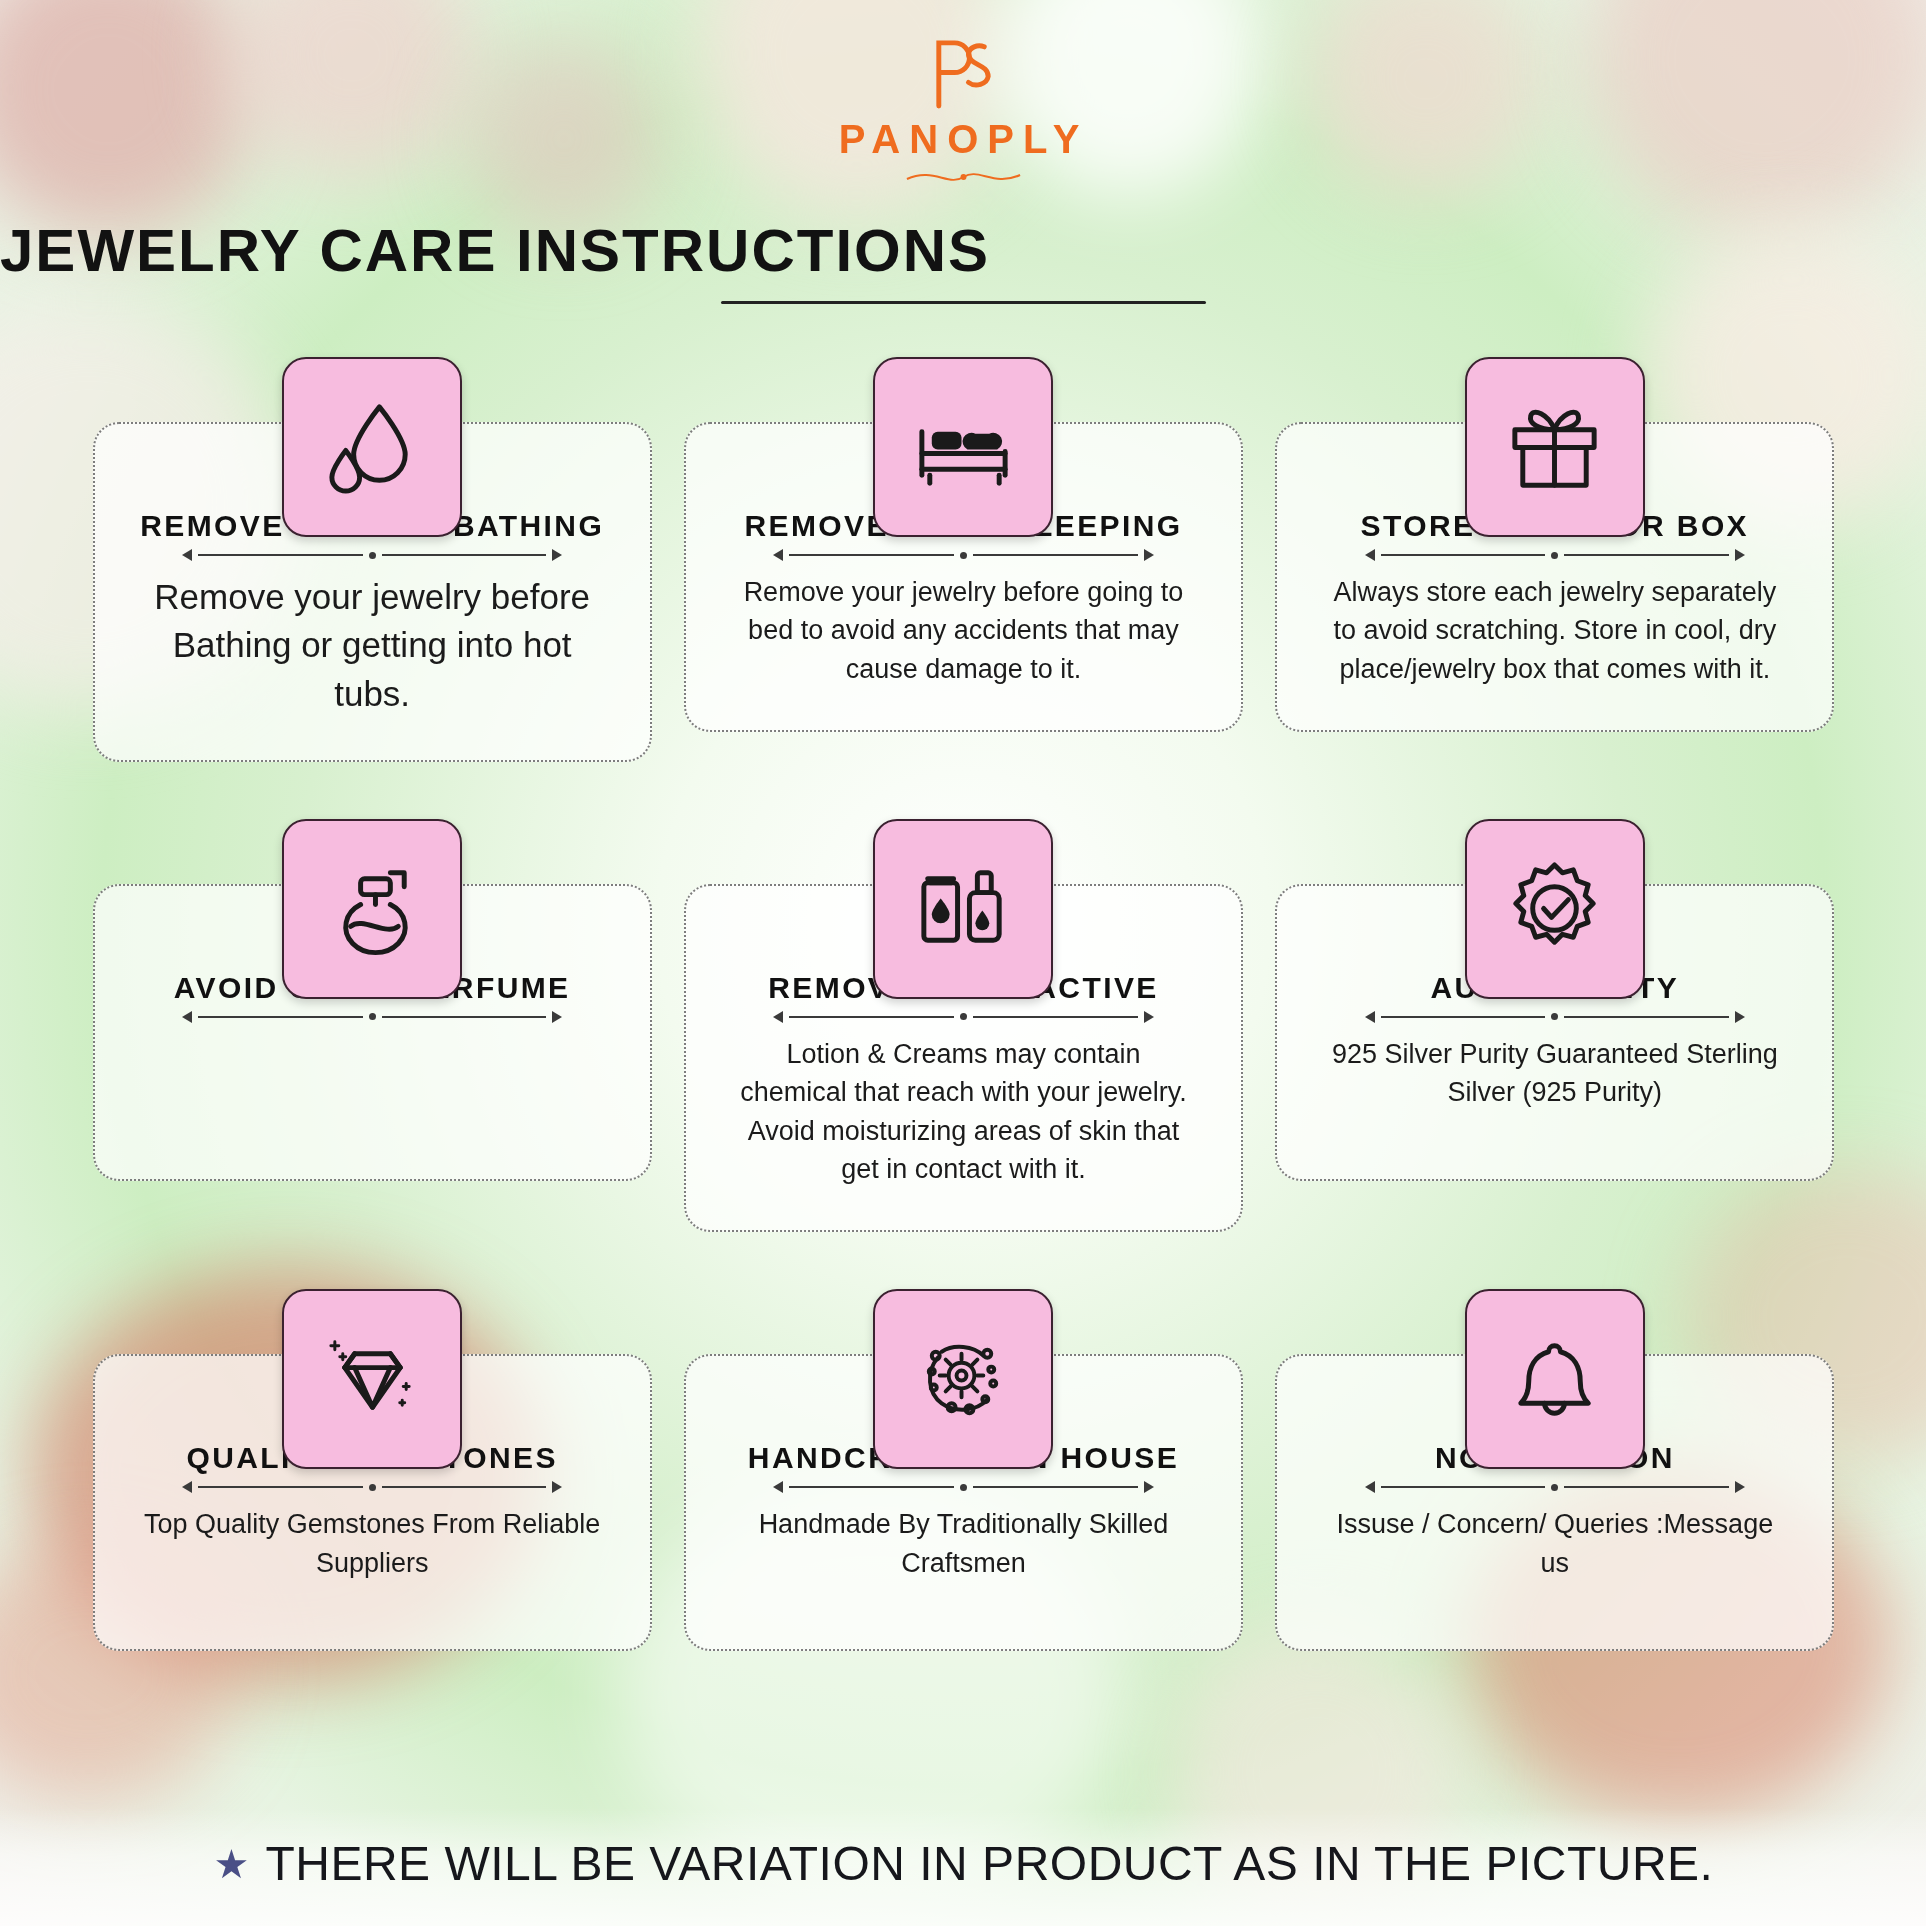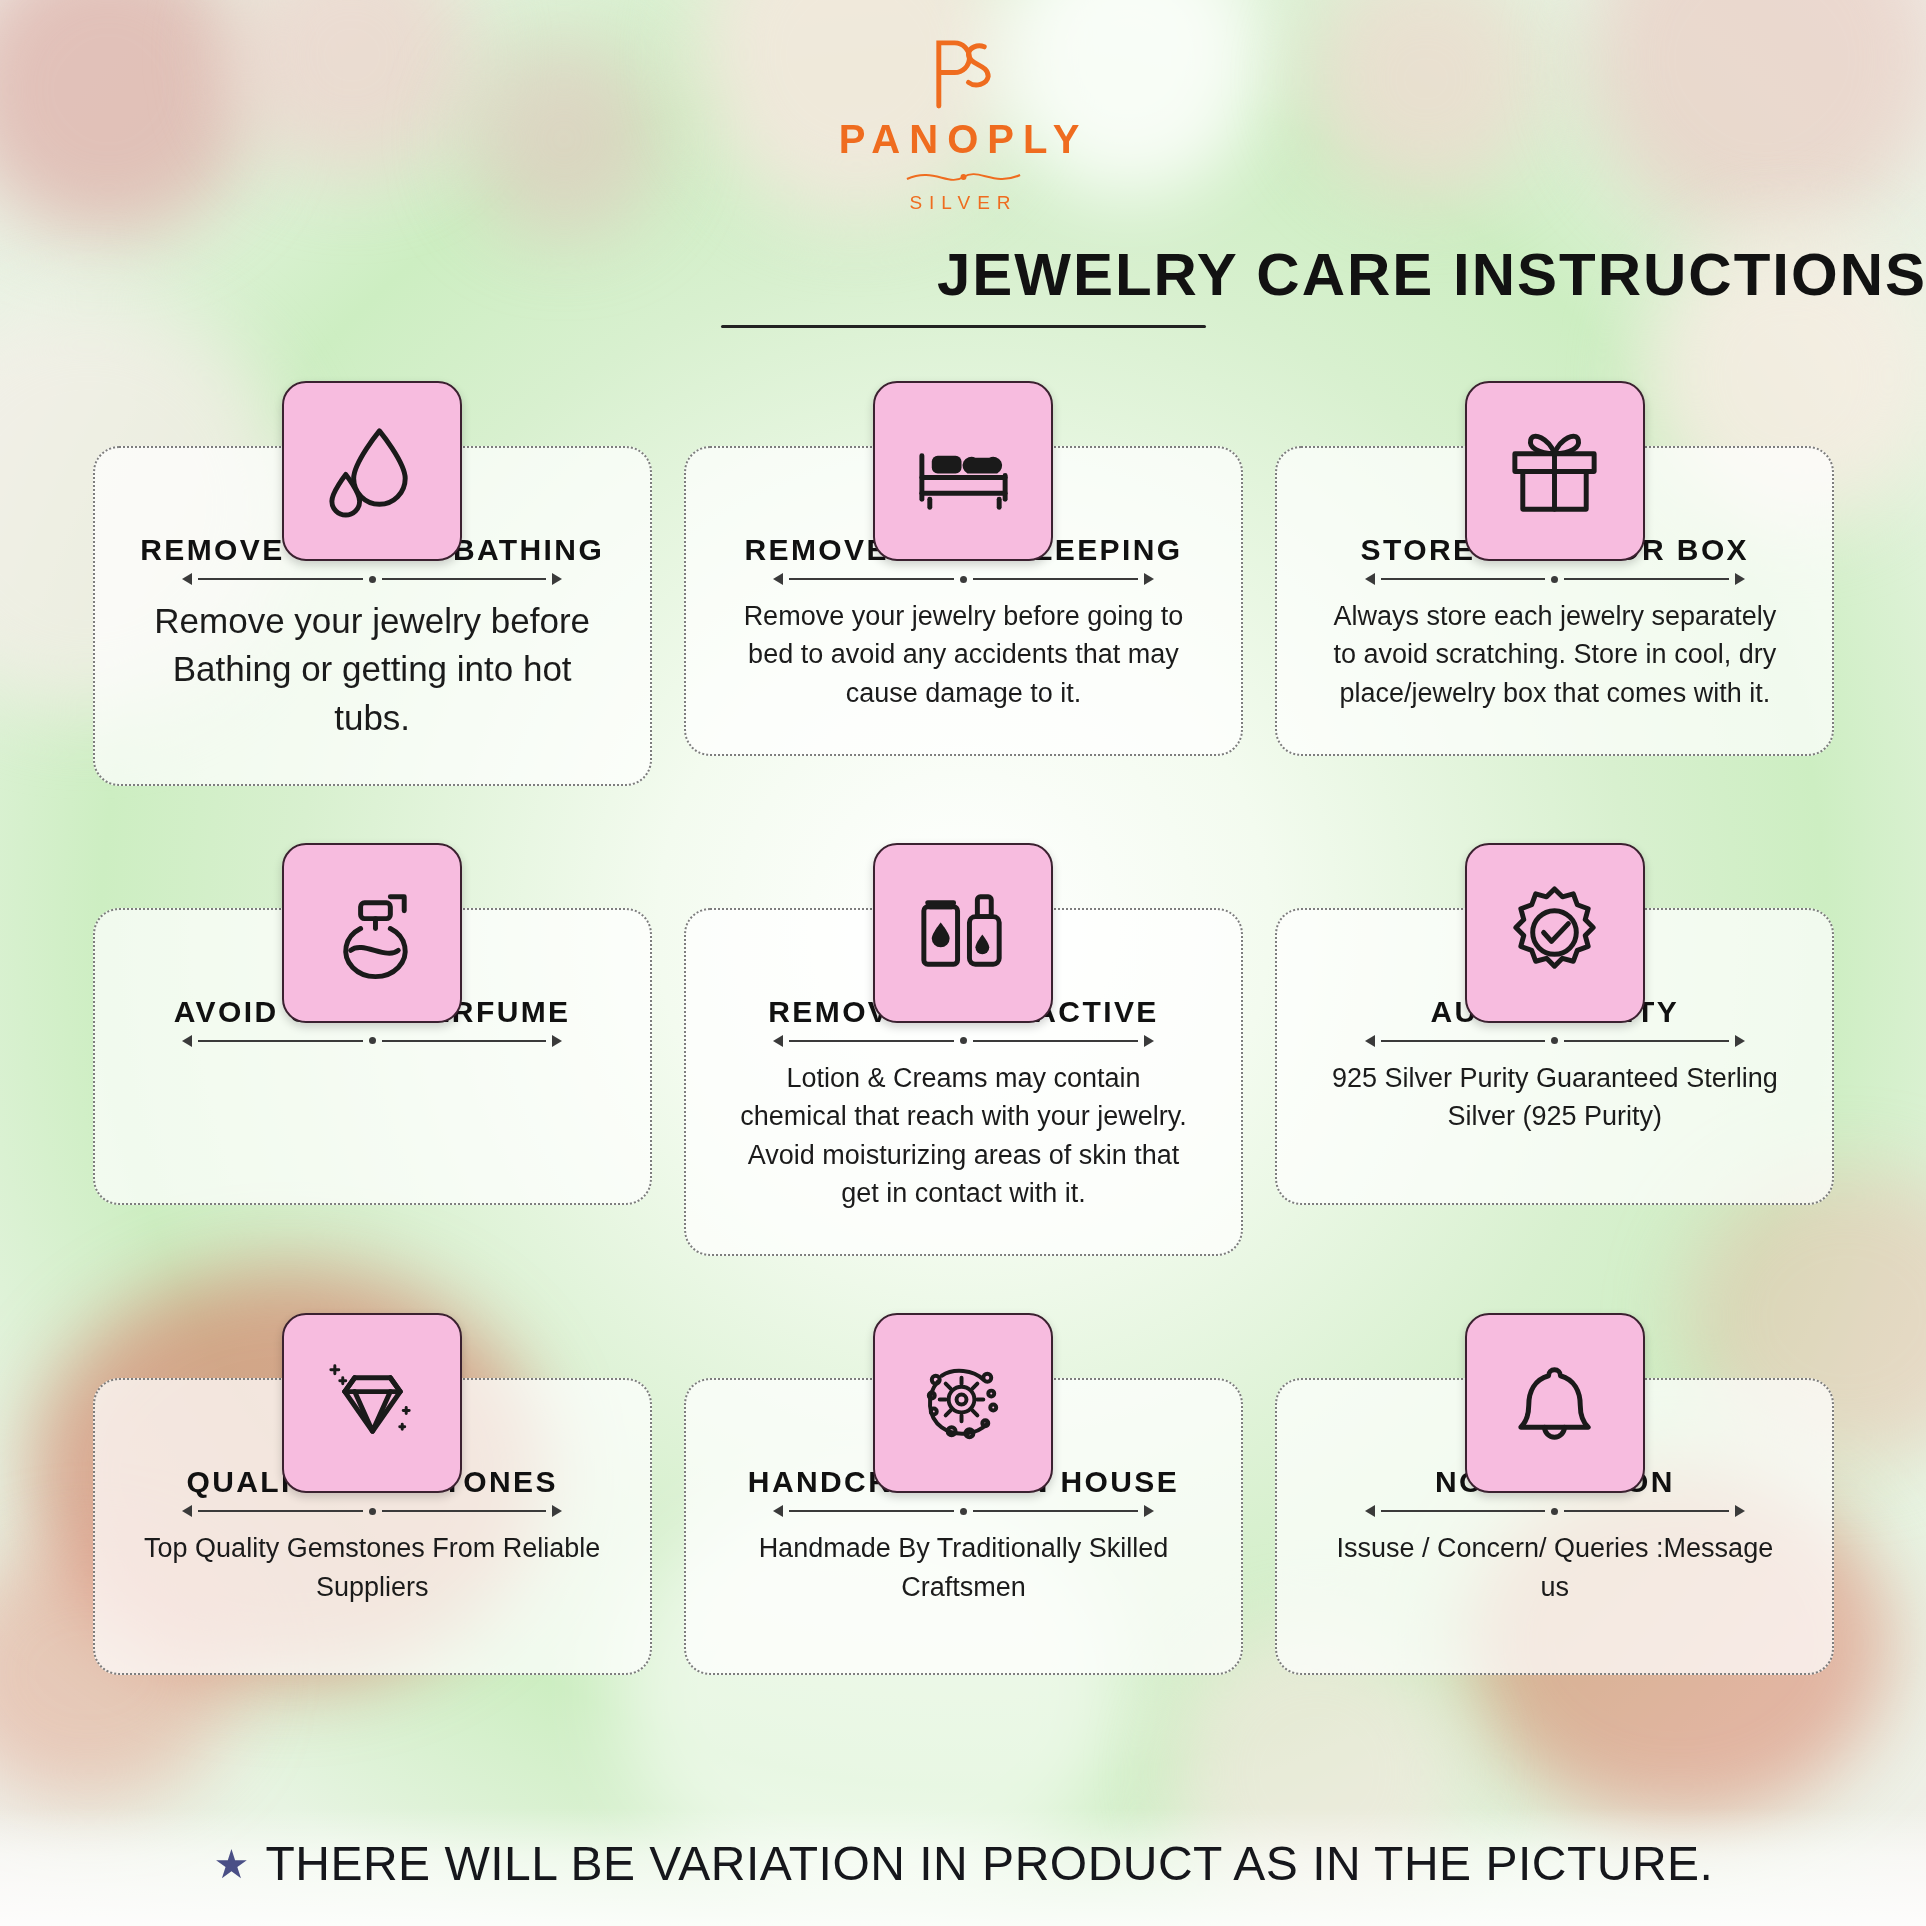--- a/index.html
+++ b/index.html
@@ -26,22 +26,22 @@
   .logo-wrap{text-align:center;padding-top:34px;}
   .logo-mark{height:77px;display:flex;align-items:center;justify-content:center;}
   .logo-name{
     font-size:40px;letter-spacing:9px;color:#ef6c1f;font-weight:700;
     margin-top:6px;font-family:"Liberation Sans",sans-serif;
   }
   .logo-flourish{margin-top:2px;height:26px;display:flex;align-items:center;justify-content:center;}
   .logo-sub{font-size:19px;letter-spacing:7px;color:#ef6c1f;margin-top:2px;}
 
   h1.title{
-    text-align:right;font-size:60px;font-weight:bold;letter-spacing:2px;
-    color:#121212;margin:26px 0 0 0;
+    text-align:left;font-size:60px;font-weight:bold;letter-spacing:2px;
+    color:#121212;margin:26px 16px 0 0;
   }
   .title-rule{
     width:485px;height:3px;background:#222;margin:16px auto 0 auto;border-radius:2px;
   }
 
   .grid{
     margin:53px auto 0 auto;width:1742px;
     display:grid;grid-template-columns:repeat(3,1fr);
     column-gap:32px;row-gap:57px;
   }
@@ -122,21 +122,20 @@
         </g>
       </svg>
     </div>
     <div class="logo-name">PANOPLY</div>
     <div class="logo-flourish">
       <svg width="129" height="24" viewBox="0 0 130 24" aria-hidden="true">
         <path d="M8 14 C 35 2, 50 22, 65 12 C 80 2, 95 22, 122 10" fill="none" stroke="#ef6c1f" stroke-width="2"></path>
         <circle cx="65" cy="12" r="3" fill="#ef6c1f"></circle>
       </svg>
     </div>
-    <div class="logo-sub">SILVER</div>
   </div>
 
   <h1 class="title">JEWELRY CARE INSTRUCTIONS</h1>
   <div class="title-rule"></div>
 
   <div class="grid">
 
     <div class="cell">
       <div class="icon-box">
         <svg width="109" height="109" viewBox="0 0 110 110" aria-hidden="true">

